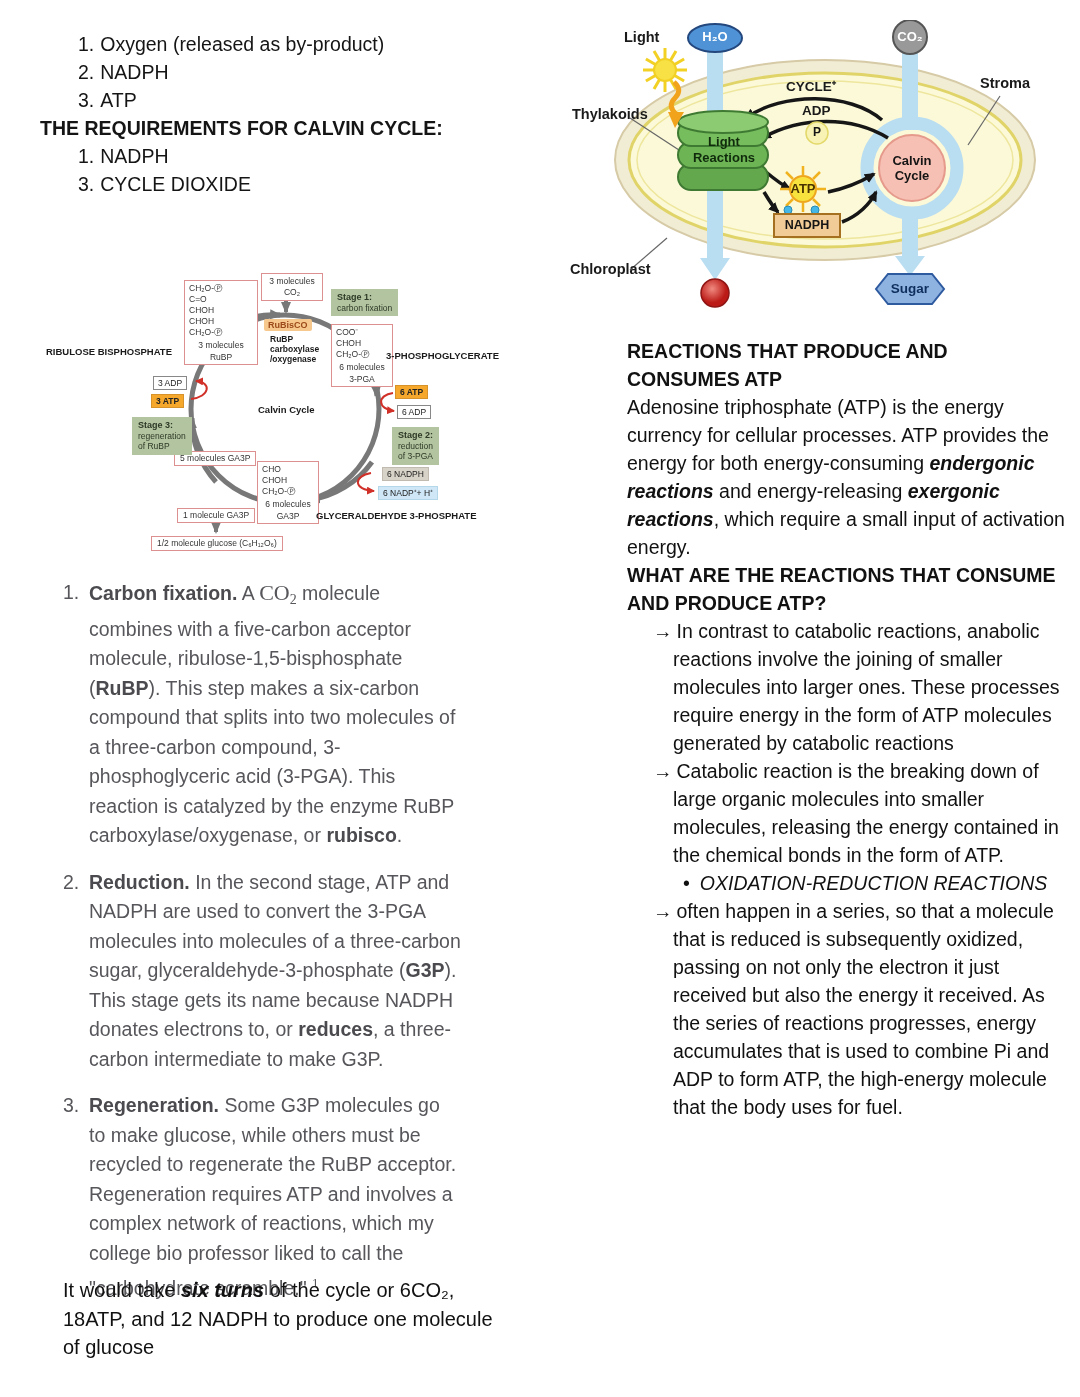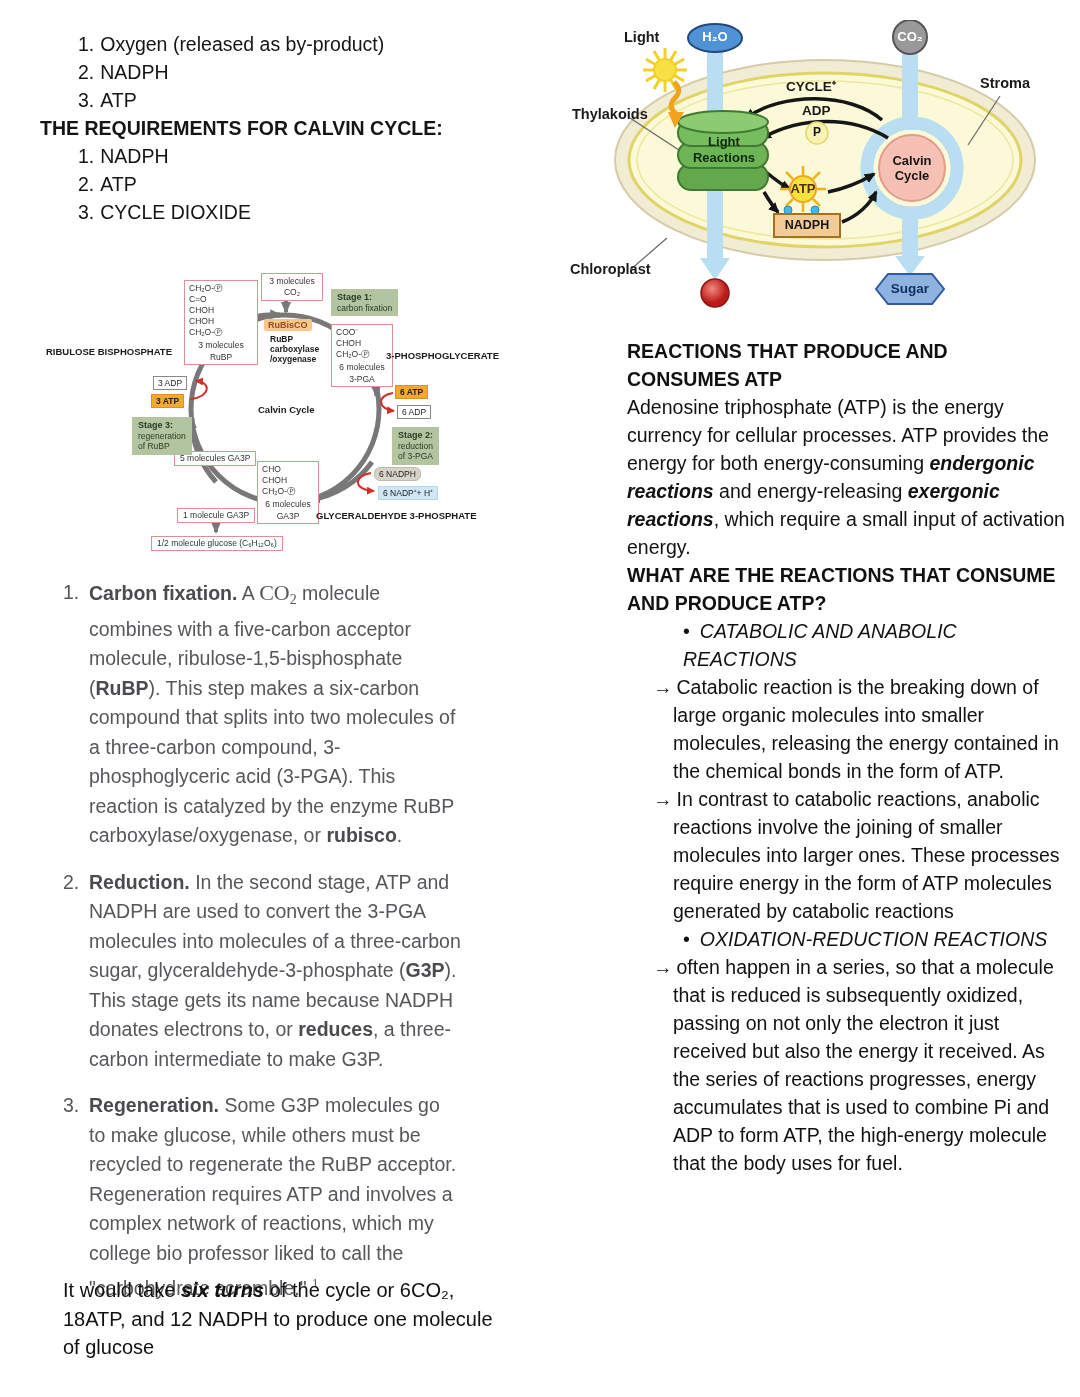--- a/index.html
+++ b/index.html
@@ -56,21 +56,20 @@
 <body>
 
 <div class="abs" style="left:0;top:0;width:1080px;height:1397px;">
 
   <div class="abs toplist">
     <div class="li"><span class="num">1.</span><span>Oxygen (released as by-product)</span></div>
     <div class="li"><span class="num">2.</span><span>NADPH</span></div>
     <div class="li"><span class="num">3.</span><span>ATP</span></div>
     <div class="h">THE REQUIREMENTS FOR CALVIN CYCLE:</div>
     <div class="li"><span class="num">1.</span><span>NADPH</span></div>
-    <div class="li"><span class="num">2.</span><span>ATP</span></div>
     <div class="li"><span class="num">3.</span><span>CYCLE DIOXIDE</span></div>
   </div>
 
   <div class="abs calvin">
     <svg width="500" height="300" viewBox="0 0 500 300">
       <defs>
         <marker id="c-ga" markerUnits="userSpaceOnUse" markerWidth="16" markerHeight="14" refX="10" refY="5" orient="auto">
             <path d="M0,0 L12,5 L0,10 z" fill="#787878"></path>
           </marker>
         <marker id="c-ra" markerUnits="userSpaceOnUse" markerWidth="10" markerHeight="10" refX="7" refY="4" orient="auto">
@@ -131,21 +130,21 @@
 
     <div class="ctag atptag" style="left:355px;top:119px;">6 ATP</div>
     <div class="ctag adptag" style="left:357px;top:139px;">6 ADP</div>
 
     <div class="stage" style="left:352px;top:161px;">
       <b>Stage 2:</b>
       <div>reduction</div>
       <div>of 3-PGA</div>
     </div>
 
-    <div class="ctag graytag" style="left:334px;top:201px;border-radius:6px;">6 NADPH</div>
+    <div class="ctag graytag" style="left:342px;top:201px;">6 NADPH</div>
     <div class="ctag bluetag" style="left:338px;top:220px;">6 NADP⁺+ H⁺</div>
 
     <div class="cbox" style="left:217px;top:195px;width:52px;">
       <div>CHO</div>
       <div>CHOH</div>
       <div>CH₂O-Ⓟ</div>
       <div class="cap">6 molecules</div>
       <div class="cap">GA3P</div>
     </div>
 
@@ -288,29 +287,26 @@
   <div class="abs turns">
     <span>It would take </span><span class="bi">six turns</span><span> of the cycle or 6CO₂, 18ATP, and 12 NADPH to produce one molecule of glucose</span>
   </div>
 
   <div class="abs rightcol">
     <div class="rh">REACTIONS THAT PRODUCE AND CONSUMES ATP</div>
     <div>
       <span>Adenosine triphosphate (ATP) is the energy currency for cellular processes. ATP provides the energy for both energy-consuming </span><span class="bi">endergonic reactions</span><span> and energy-releasing </span><span class="bi">exergonic reactions</span><span>, which require a small input of activation energy.</span>
     </div>
     <div class="rh">WHAT ARE THE REACTIONS THAT CONSUME AND PRODUCE ATP?</div>
-    <div class="bulletline">
-      <span class="bg">•</span><span>CATABOLIC AND ANABOLIC REACTIONS</span>
+    <div class="arrowpara">
+      <span class="ag">→</span><span>In contrast to catabolic reactions, anabolic reactions involve the joining of smaller molecules into larger ones. These processes require energy in the form of ATP molecules generated by catabolic reactions</span>
     </div>
     <div class="arrowpara">
       <span class="ag">→</span><span>Catabolic reaction is the breaking down of large organic molecules into smaller molecules, releasing the energy contained in the chemical bonds in the form of ATP.</span>
     </div>
-    <div class="arrowpara">
-      <span class="ag">→</span><span>In contrast to catabolic reactions, anabolic reactions involve the joining of smaller molecules into larger ones. These processes require energy in the form of ATP molecules generated by catabolic reactions</span>
-    </div>
     <div class="bulletline">
       <span class="bg">•</span><span>OXIDATION-REDUCTION REACTIONS</span>
     </div>
     <div class="arrowpara">
       <span class="ag">→</span><span>often happen in a series, so that a molecule that is reduced is subsequently oxidized, passing on not only the electron it just received but also the energy it received. As the series of reactions progresses, energy accumulates that is used to combine Pi and ADP to form ATP, the high-energy molecule that the body uses for fuel.</span>
     </div>
   </div>
 
 </div>
 

